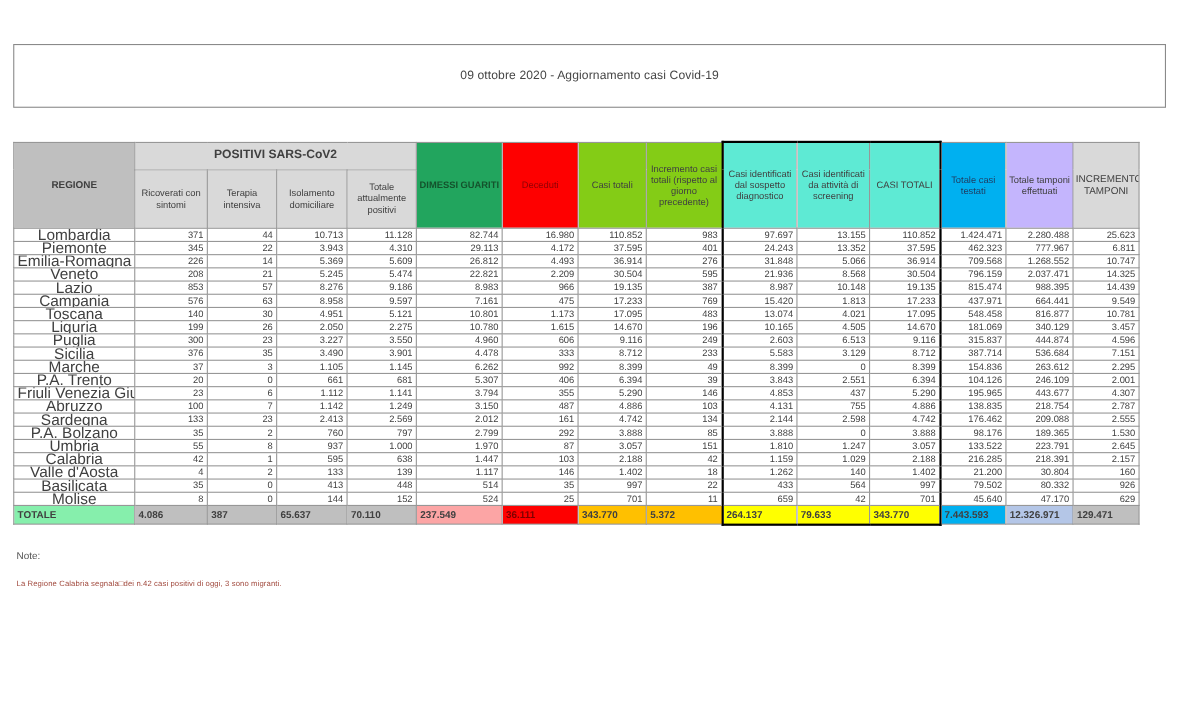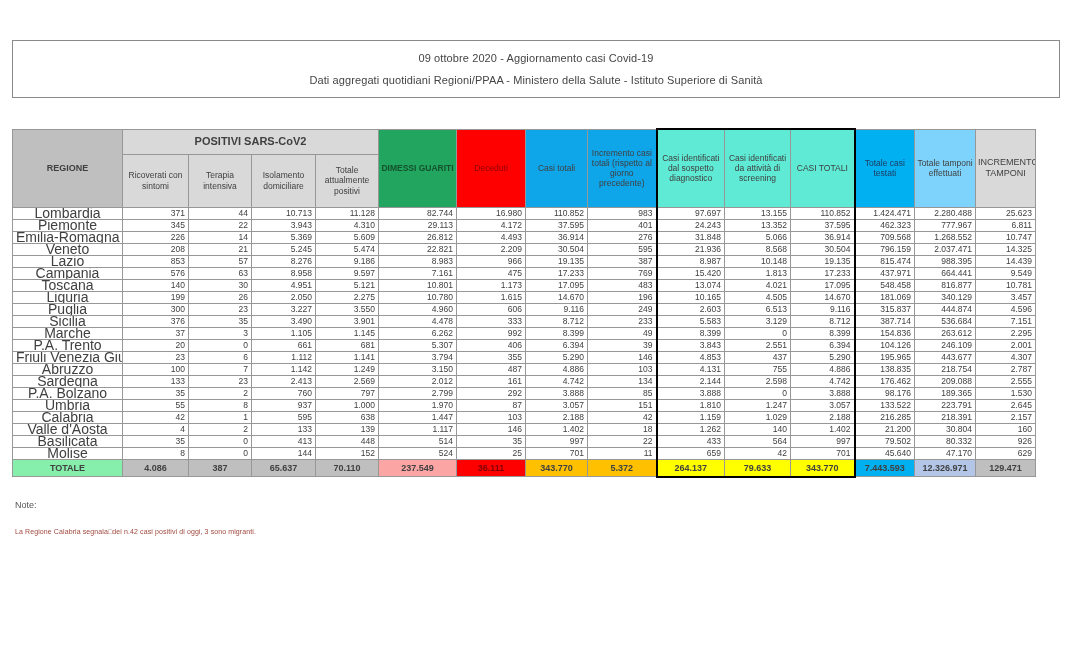--- a/index.html
+++ b/index.html
@@ -21,58 +21,57 @@
   .cv th,.cv td{
     border:1px solid #979797;color:#404040;overflow:hidden;
     padding:0 3px;vertical-align:middle;
   }
   .cv thead th{font-weight:normal;text-align:center;font-size:8.5px;line-height:1.18;padding:1px 2px;margin-top:20px;}
   .h-reg{background:#BFBFBF;font-weight:bold !important;font-size:9px !important;}
   .h-group{background:#D9D9D9;font-weight:bold !important;font-size:11px !important;height:22px;}
   .h-sub{background:#D9D9D9;height:50px;}
   .h-dim{background:#22A55E;color:#14522C !important;font-weight:bold !important;}
   .h-dec{background:#FE0000;color:#8E0005 !important;}
-  .h-oran{background:#0ea5e9;}
+  .h-oran{background:#84cc16;}
   .h-yel{background:#5eead4;}
   .h-cyan{background:#00B0F0;color:#1F3A5F !important;}
-  .h-lblue{background:#7dd3fc;}
+  .h-lblue{background:#c4b5fd;}
   .h-gray2{background:#D9D9D9;font-size:9px !important;}
 
   .bl2{border-left:2px solid #000 !important;}
   .br2{border-right:2px solid #000 !important;}
   .bt2{border-top:2px solid #000 !important;}
   .bb2{border-bottom:2px solid #000 !important;}
 
   .cv tbody th.rname{
     font-weight:normal;text-align:center;font-size:14px;height:11px;line-height:11px;white-space:nowrap;
   }
   .cv tbody td.num{
     text-align:right;font-size:8.5px;height:11px;line-height:11px;white-space:nowrap;
   }
   .cv tr.total-row th,.cv tr.total-row td{
-    font-weight:bold;font-size:9px;height:16px;line-height:16px;text-align:center;white-space:nowrap;
+    font-weight:bold;font-size:9px;height:16px;line-height:16px;text-align:left;white-space:nowrap;
   }
   .t-reg{background:#86efac;text-align:center;}
   .t-gray{background:#BFBFBF;}
   .t-dim{background:#fca5a5;}
   .t-dec{background:#FE0000;color:#7E0000 !important;}
   .t-oran{background:#FFC000;}
   .t-yel{background:#FFFF00;}
   .t-cyan{background:#00B0F0;}
   .t-lblue{background:#B4C6E7;}
 
   .notes-title{position:absolute;left:15px;top:500px;font-size:9px;color:#555555;}
   .note-line{position:absolute;left:15px;top:528px;font-size:7px;color:#A0483C;letter-spacing:.1px;}
 </style>
 </head>
 <body>
 
 <div class="topbox">
   <div class="line">09 ottobre 2020 - Aggiornamento casi Covid-19</div>
-  <div class="line">Dati aggregati quotidiani Regioni/PPAA - Ministero della Salute - Istituto Superiore di Sanità</div>
 </div>
 
 <table class="cv">
   <colgroup>
     <col style="width:110px">
       <col style="width:66px">
       <col style="width:63px">
       <col style="width:64px">
       <col style="width:63px">
     <col style="width:78px">

